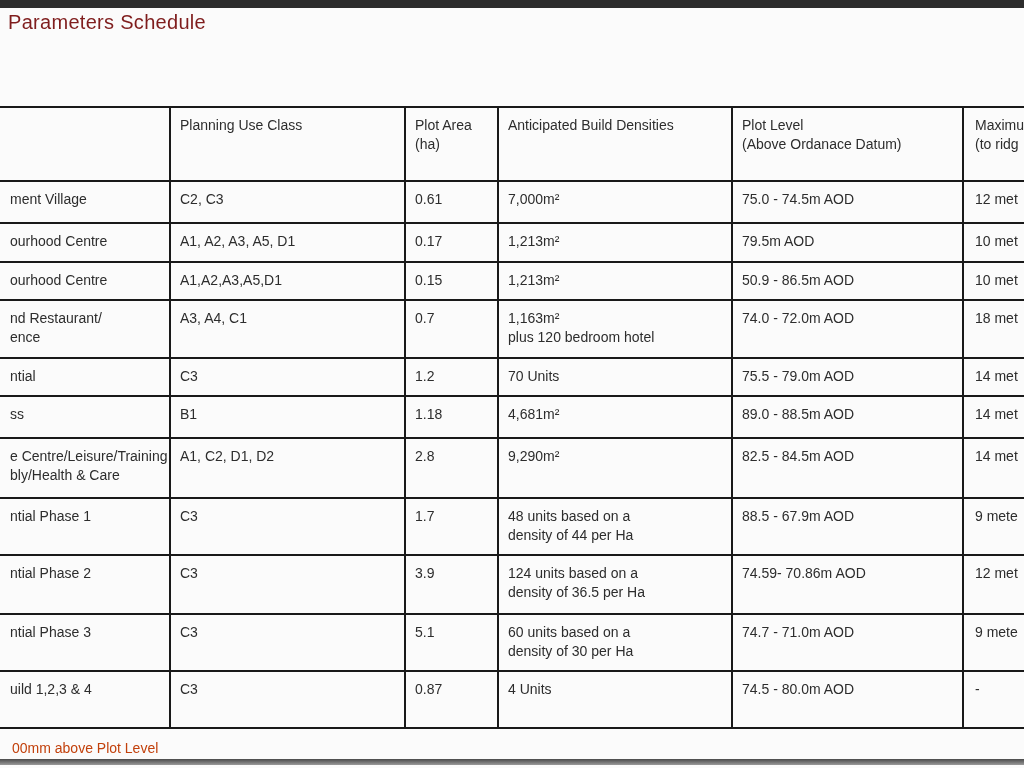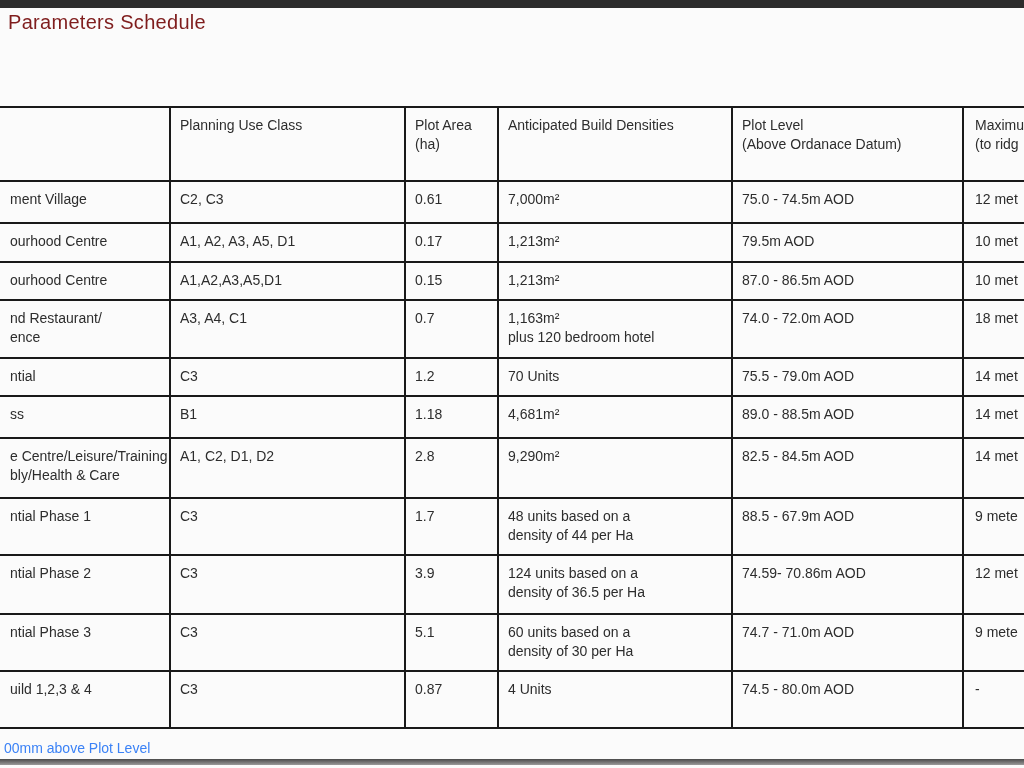--- a/index.html
+++ b/index.html
@@ -74,23 +74,23 @@
   tbody tr:nth-child(5)  { height: 38px; }
   tbody tr:nth-child(6)  { height: 42px; }
   tbody tr:nth-child(7)  { height: 60px; }
   tbody tr:nth-child(8)  { height: 57px; }
   tbody tr:nth-child(9)  { height: 59px; }
   tbody tr:nth-child(10) { height: 57px; }
   tbody tr:nth-child(11) { height: 57px; }
   .footer-note {
     position: absolute;
     top: 740px;
-    left: 4px;
+    left: 12px;
     font-size: 14px;
-    color: #3b82f6;
+    color: #c2410c;
   }
   .rule {
     position: absolute;
     top: 759px;
     left: 0;
     width: 1024px;
     height: 6px;
     background: linear-gradient(#4a4a4a, #9a9a9a);
   }
 </style>
@@ -182,21 +182,21 @@
             <td>
               <div>A1,A2,A3,A5,D1</div>
             </td>
             <td>
               <div>0.15</div>
             </td>
             <td>
               <div>1,213m²</div>
             </td>
             <td>
-              <div>87.0 - 86.5m AOD</div>
+              <div>50.9 - 86.5m AOD</div>
             </td>
             <td>
               <div>10 met</div>
             </td>
           </tr>
           <tr>
             <td>
               <div>nd Restaurant/</div>
               <div>ence</div>
             </td>

